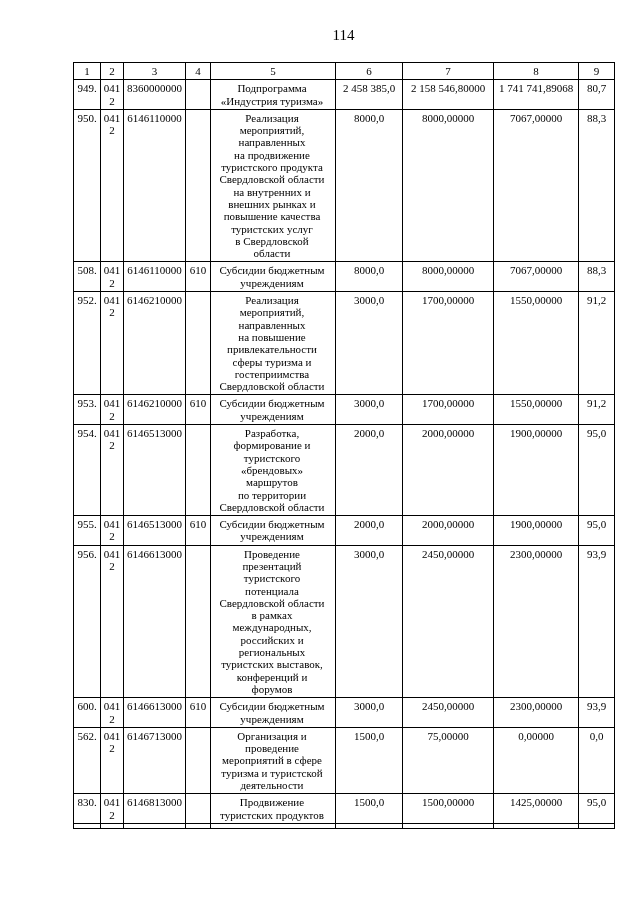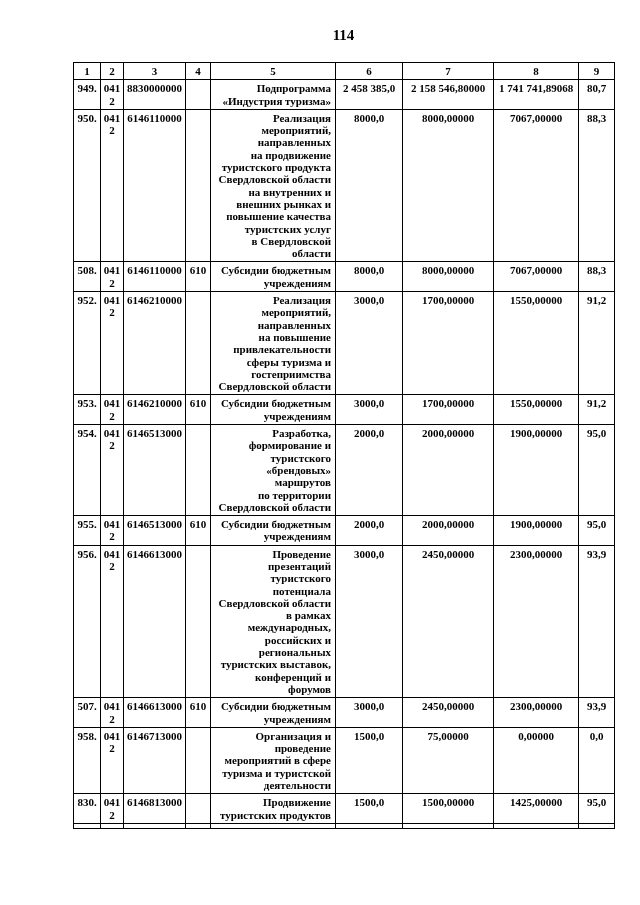--- a/index.html
+++ b/index.html
@@ -8,21 +8,20 @@
     background: #ffffff;
     color: #000000;
     font-family: "Liberation Serif", "DejaVu Serif", serif;
   }
   .page {
     position: relative;
     width: 640px;
     height: 905px;
     background: #ffffff;
     overflow: hidden;
-    font-weight: bold;
   }
   .content {
     position: absolute;
     left: 73px;
     top: 27px;
     width: 541px;
   }
   .page-number {
     text-align: center;
     font-size: 15px;
@@ -42,21 +41,21 @@
     padding: 2px 1px;
     text-align: center;
     overflow: hidden;
     word-wrap: break-word;
   }
   table.budget thead td {
     padding: 2px 0;
     vertical-align: middle;
   }
   table.budget td.name {
-    text-align: right;
+    text-align: center;
     white-space: pre-line;
     padding-left: 2px;
     padding-right: 4px;
   }
 </style>
 </head>
 <body>
 
 <div class="page">
   <div class="content">
@@ -84,21 +83,21 @@
           <td>6</td>
           <td>7</td>
           <td>8</td>
           <td>9</td>
         </tr>
       </thead>
       <tbody>
         <tr>
           <td>949.</td>
           <td>0412</td>
-          <td>8830000000</td>
+          <td>8360000000</td>
           <td></td>
           <td class="name">Подпрограмма
 «Индустрия туризма»</td>
           <td>2 458 385,0</td>
           <td>2 158 546,80000</td>
           <td>1 741 741,89068</td>
           <td>80,7</td>
         </tr>
         <tr>
           <td>950.</td>
@@ -209,33 +208,33 @@
 региональных
 туристских выставок,
 конференций и
 форумов</td>
           <td>3000,0</td>
           <td>2450,00000</td>
           <td>2300,00000</td>
           <td>93,9</td>
         </tr>
         <tr>
-          <td>507.</td>
+          <td>600.</td>
           <td>0412</td>
           <td>6146613000</td>
           <td>610</td>
           <td class="name">Субсидии бюджетным
 учреждениям</td>
           <td>3000,0</td>
           <td>2450,00000</td>
           <td>2300,00000</td>
           <td>93,9</td>
         </tr>
         <tr>
-          <td>958.</td>
+          <td>562.</td>
           <td>0412</td>
           <td>6146713000</td>
           <td></td>
           <td class="name">Организация и
 проведение
 мероприятий в сфере
 туризма и туристской
 деятельности</td>
           <td>1500,0</td>
           <td>75,00000</td>

